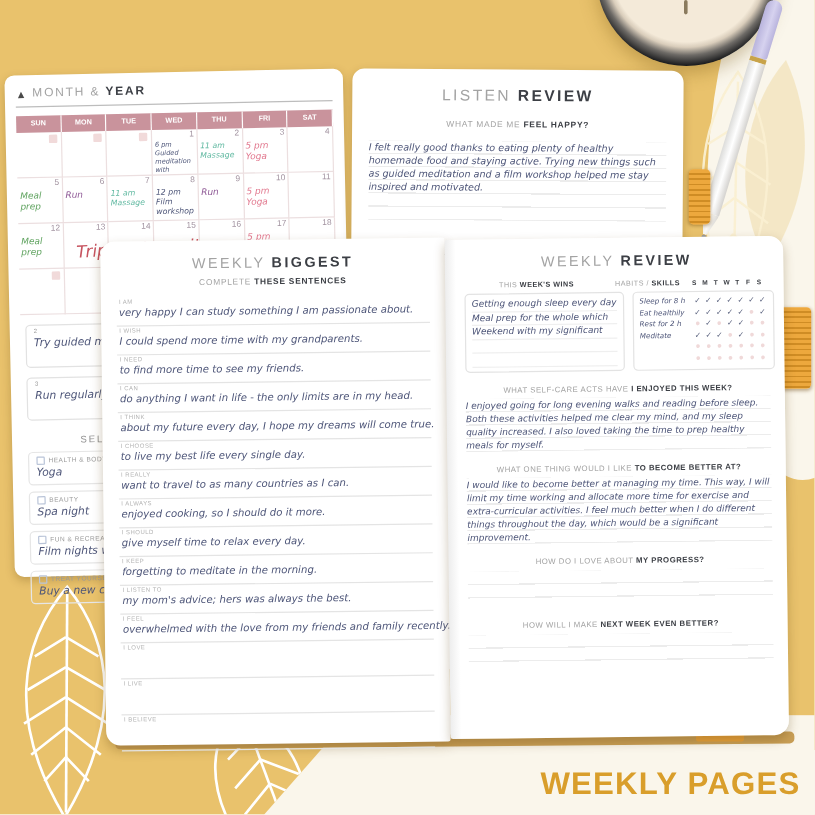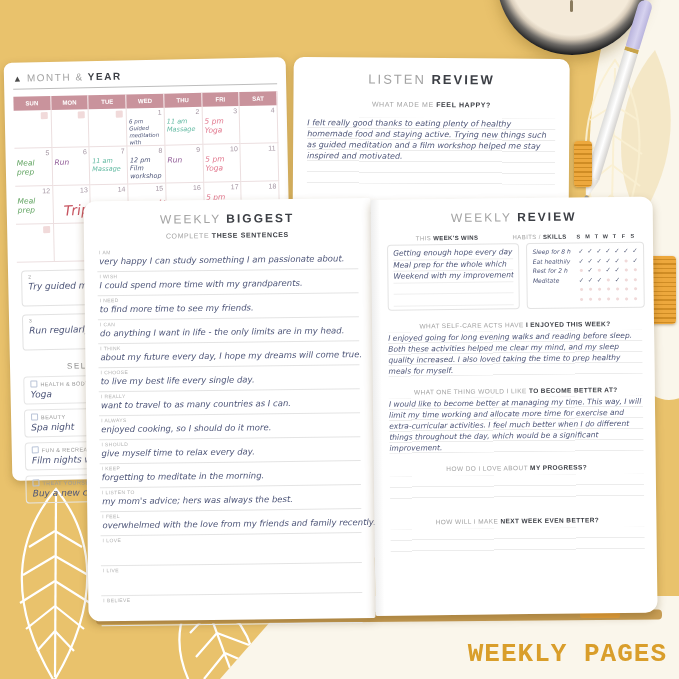--- a/index.html
+++ b/index.html
@@ -25,21 +25,21 @@
             border-radius:7px 7px 2px 2px;}
   .pen-band{width:14px;height:4px;background:#c8a34a;}
   .pen-body{width:14px;height:132px;background:linear-gradient(90deg,#dcdcda,#ffffff 50%,#d4d2cf);}
   .pen-tip{width:14px;height:18px;background:linear-gradient(90deg,#e3e1de,#fbfaf7 50%,#d8d6d2);
            clip-path:polygon(0 0,100% 0,60% 100%,40% 100%);}
   .pen-point{width:4px;height:5px;margin:0 auto;background:#9a9a98;border-radius:2px;}
   
   .top-banner{position:absolute;left:20px;top:8px;z-index:5;}
   .top-title{font-size:27px;font-weight:bold;color:#ffffff;letter-spacing:1px;}
   .top-sub{font-size:15px;color:#fdf4da;margin-top:5px;}
-  .bottom-banner{position:absolute;right:12px;bottom:10px;text-align:right;z-index:5;font-family:Liberation Mono, monospace;}
+  .bottom-banner{position:absolute;right:12px;bottom:10px;text-align:right;z-index:5;}
   .bottom-title{font-size:26px;font-weight:bold;color:#d99e2b;letter-spacing:1px;}
   .bottom-sub{font-size:15px;color:#c9973f;margin-top:4px;}
   
   .page{position:absolute;background:#ffffff;box-shadow:0 3px 8px rgba(90,60,10,.28);}
   .hw{font-family:"DejaVu Sans",sans-serif;font-style:italic;color:#4d5578;}
   .h-light{color:#a3a3a3;font-weight:normal;}
   .h-bold{color:#3c3f45;font-weight:bold;}
   .ruled{background:repeating-linear-gradient(to bottom,transparent 0 10px,#ececec 10px 11px);}
   
   .calendar-page{left:8px;top:60px;width:282px;height:418px;border-radius:8px;
@@ -425,23 +425,23 @@
             <span>M</span>
             <span>T</span>
             <span>W</span>
             <span>T</span>
             <span>F</span>
             <span>S</span>
           </div>
       </div>
       <div class="wr-boxes">
         <div class="wins-box" id="wins-box">
-            <div class="win-line hw">Getting enough hope every day</div>
+            <div class="win-line hw">Getting enough sleep every day</div>
             <div class="win-line hw">Meal prep for the whole which</div>
-            <div class="win-line hw">Weekend with my improvement</div>
+            <div class="win-line hw">Weekend with my significant</div>
             <div class="win-line blank"></div>
             <div class="win-line blank"></div>
           </div>
         <div class="habits-box" id="habits-box">
             <div class="habit-row">
               <div class="habit-label hw">Sleep for 8 h</div>
               <div class="habit-marks">
                 <span class="mark on">✓</span>
                 <span class="mark on">✓</span>
                 <span class="mark on">✓</span>

